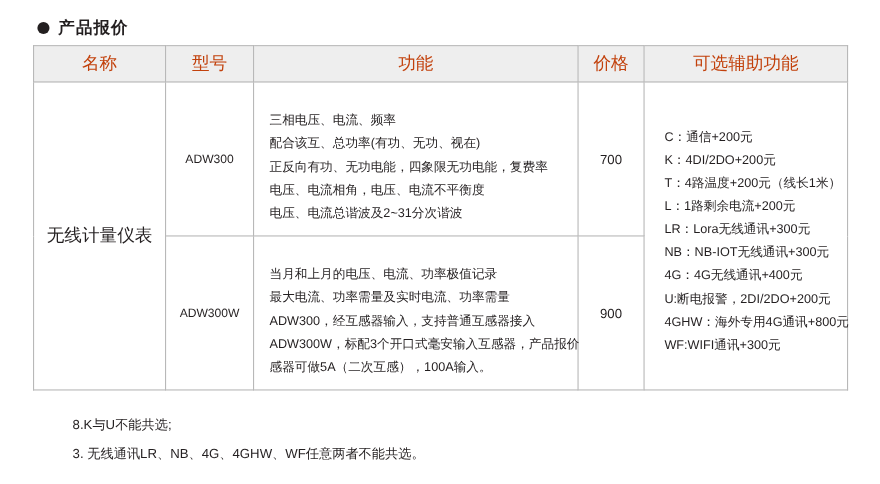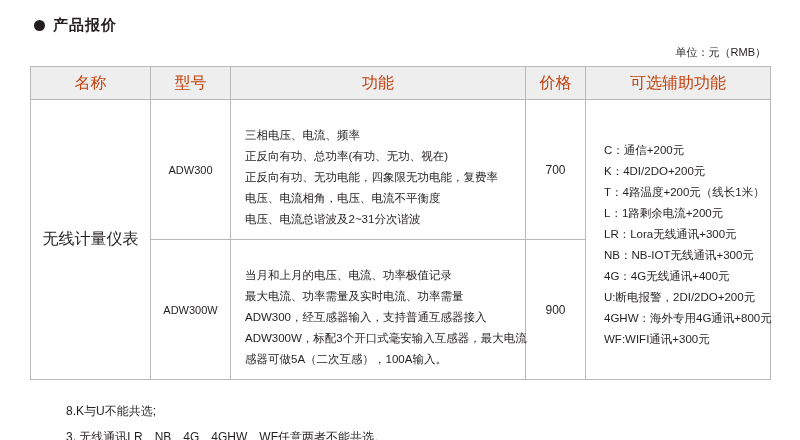--- a/index.html
+++ b/index.html
@@ -114,21 +114,20 @@
 </head>
 <body>
 
 <div class="page">
 
   <div class="title-row">
     <span class="bullet"></span>
     <span class="title-text">产品报价</span>
   </div>
 
-  <div class="unit-row">单位：元（RMB）</div>
 
   <table class="quote">
     <colgroup>
       <col class="col-name">
       <col class="col-model">
       <col class="col-func">
       <col class="col-price">
       <col class="col-opt">
     </colgroup>
     <thead>
@@ -139,21 +138,21 @@
         <th>价格</th>
         <th>可选辅助功能</th>
       </tr>
     </thead>
     <tbody>
       <tr>
         <td class="cell-name" rowspan="2">无线计量仪表</td>
         <td class="cell-model">ADW300</td>
         <td class="cell-func">
           <span class="fl">三相电压、电流、频率</span>
-          <span class="fl">正反向有功、总功率(有功、无功、视在)</span>
+          <span class="fl">配合该互、总功率(有功、无功、视在)</span>
           <span class="fl">正反向有功、无功电能，四象限无功电能，复费率</span>
           <span class="fl">电压、电流相角，电压、电流不平衡度</span>
           <span class="fl">电压、电流总谐波及2~31分次谐波</span>
         </td>
         <td class="cell-price">700</td>
         <td class="cell-opt" rowspan="2">
           <span class="ol">C：通信+200元</span>
           <span class="ol">K：4DI/2DO+200元</span>
           <span class="ol">T：4路温度+200元（线长1米）</span>
           <span class="ol">L：1路剩余电流+200元</span>
@@ -164,21 +163,21 @@
           <span class="ol">4GHW：海外专用4G通讯+800元</span>
           <span class="ol">WF:WIFI通讯+300元</span>
         </td>
       </tr>
       <tr>
         <td class="cell-model">ADW300W</td>
         <td class="cell-func">
           <span class="fl">当月和上月的电压、电流、功率极值记录</span>
           <span class="fl">最大电流、功率需量及实时电流、功率需量</span>
           <span class="fl">ADW300，经互感器输入，支持普通互感器接入</span>
-          <span class="fl">ADW300W，标配3个开口式毫安输入互感器，最大电流</span>
+          <span class="fl">ADW300W，标配3个开口式毫安输入互感器，产品报价</span>
           <span class="fl">感器可做5A（二次互感），100A输入。</span>
         </td>
         <td class="cell-price">900</td>
       </tr>
     </tbody>
   </table>
 
   <div class="notes">
     <span class="note-line note-indent">8.K与U不能共选;</span>
     <span class="note-line note-indent">3. 无线通讯LR、NB、4G、4GHW、WF任意两者不能共选。</span>

